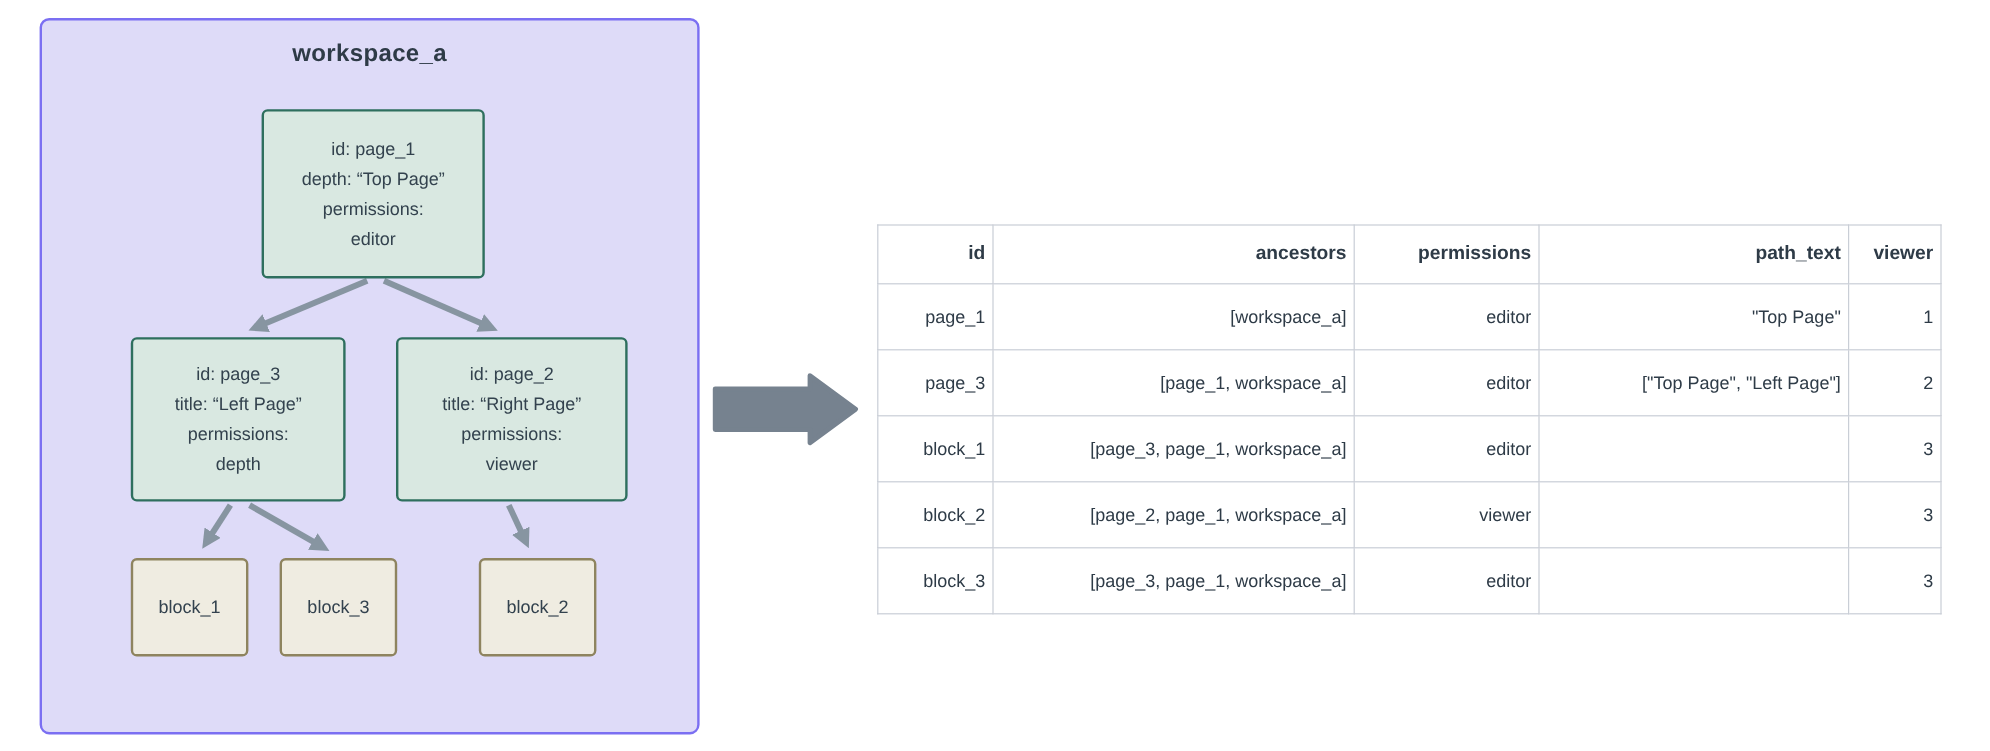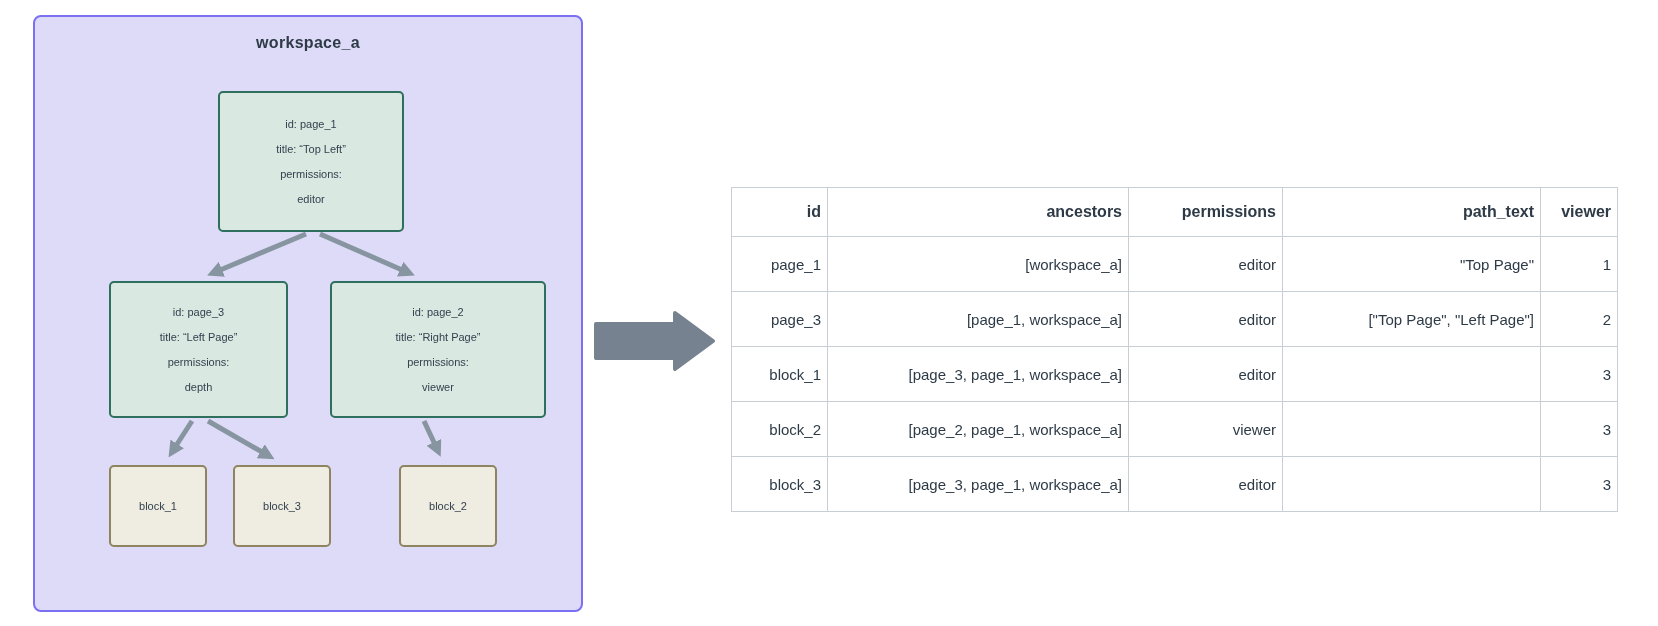--- a/index.html
+++ b/index.html
@@ -10,43 +10,43 @@
 
   
   .workspace {
     position: absolute; left: 33px; top: 15px; width: 550px; height: 597px;
     background: var(--workspace-fill, #dedbf8);
     border: 2px solid var(--workspace-border, #7b6ff2);
     border-radius: 8px;
   }
   .ws-title {
     position: absolute; top: 17px; left: 0; right: 0;
-    text-align: center; font-weight: bold; font-size: 16px;
+    text-align: center; font-weight: bold; font-size: 20px;
     color: var(--text, #2e3b47); letter-spacing: 0.3px;
   }
 
   
   .node {
     position: absolute; z-index: 2;
     display: flex; flex-direction: column; align-items: center; justify-content: center;
-    text-align: center; color: #33424e; font-size: 11px;
+    text-align: center; color: #33424e; font-size: 15px;
   }
   .node.page {
     background: var(--page-node-fill, #d9e8e1);
     border: 2px solid var(--page-node-border, #2e6f5e);
     border-radius: 5px; line-height: 25px;
   }
   .node.block {
     background: var(--block-node-fill, #efece1);
     border: 2px solid var(--block-node-border, #8e845f);
     border-radius: 5px;
   }
   .n-page1 { left: 218px; top: 91px;  width: 186px; height: 141px; }
   .n-page3 { left: 109px; top: 281px; width: 179px; height: 137px; }
-  .n-page2 { left: 330px; top: 281px; width: 216px; height: 137px; }
+  .n-page2 { left: 330px; top: 281px; width: 193px; height: 137px; }
   .n-block1 { left: 109px; top: 465px; width: 98px; height: 82px; }
   .n-block3 { left: 233px; top: 465px; width: 98px; height: 82px; }
   .n-block2 { left: 399px; top: 465px; width: 98px; height: 82px; }
 
   
   svg.overlay { position: absolute; left: 0; top: 0; z-index: 1; }
   .edge { stroke: var(--edge-arrow, #8795a1); stroke-width: 5; fill: none; }
   .arrowhead-path { fill: var(--edge-arrow, #8795a1); }
   .big-arrow { fill: var(--big-arrow, #76828f); stroke: var(--big-arrow, #76828f); stroke-width: 4; stroke-linejoin: round; }
 
@@ -84,21 +84,21 @@
     <path class="edge" d="M306,234 L213,273" marker-end="url(#ah)"></path>
     <path class="edge" d="M320,234 L409,273" marker-end="url(#ah)"></path>
     <path class="edge" d="M192,421 L172,452" marker-end="url(#ah)"></path>
     <path class="edge" d="M208,421 L269,456" marker-end="url(#ah)"></path>
     <path class="edge" d="M424,421 L438,451" marker-end="url(#ah)"></path>
     <polygon class="big-arrow" points="596,324 675,324 675,313 713,341 675,369 675,358 596,358"></polygon>
   </svg>
 
   <div class="node page n-page1">
     <span>id: page_1</span>
-    <span>title: “Top Left”</span>
+    <span>depth: “Top Page”</span>
     <span>permissions:</span>
     <span>editor</span>
   </div>
   <div class="node page n-page3">
     <span>id: page_3</span>
     <span>title: “Left Page”</span>
     <span>permissions:</span>
     <span>depth</span>
   </div>
   <div class="node page n-page2">

